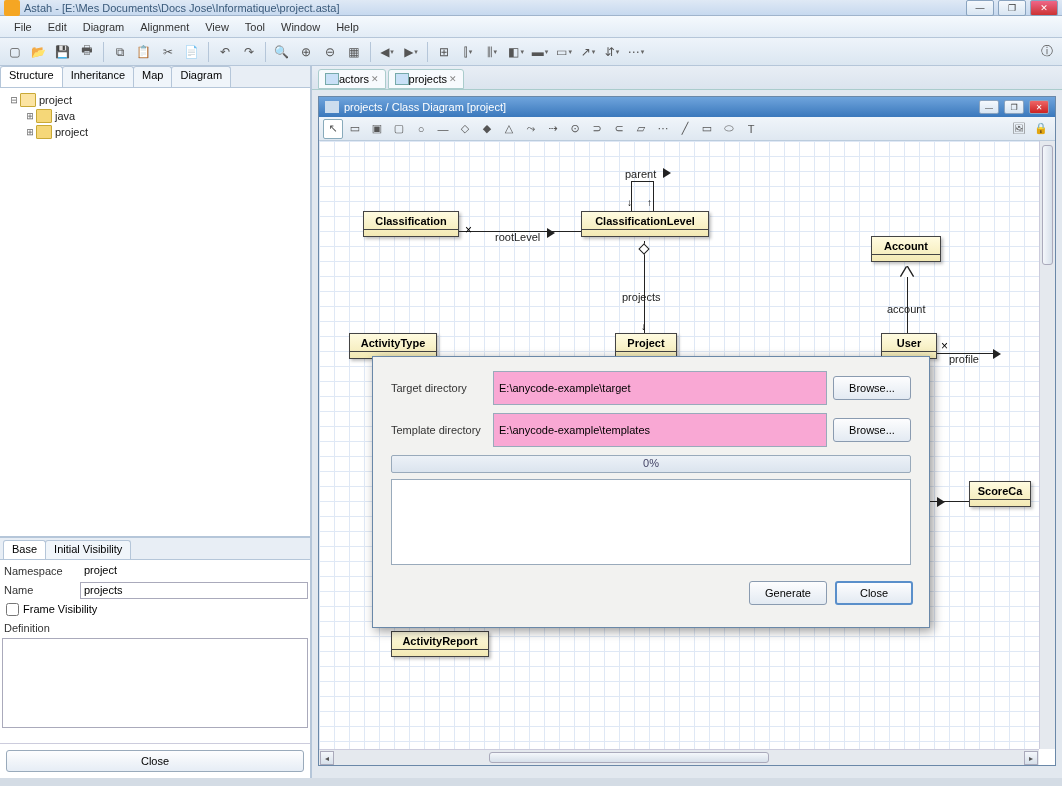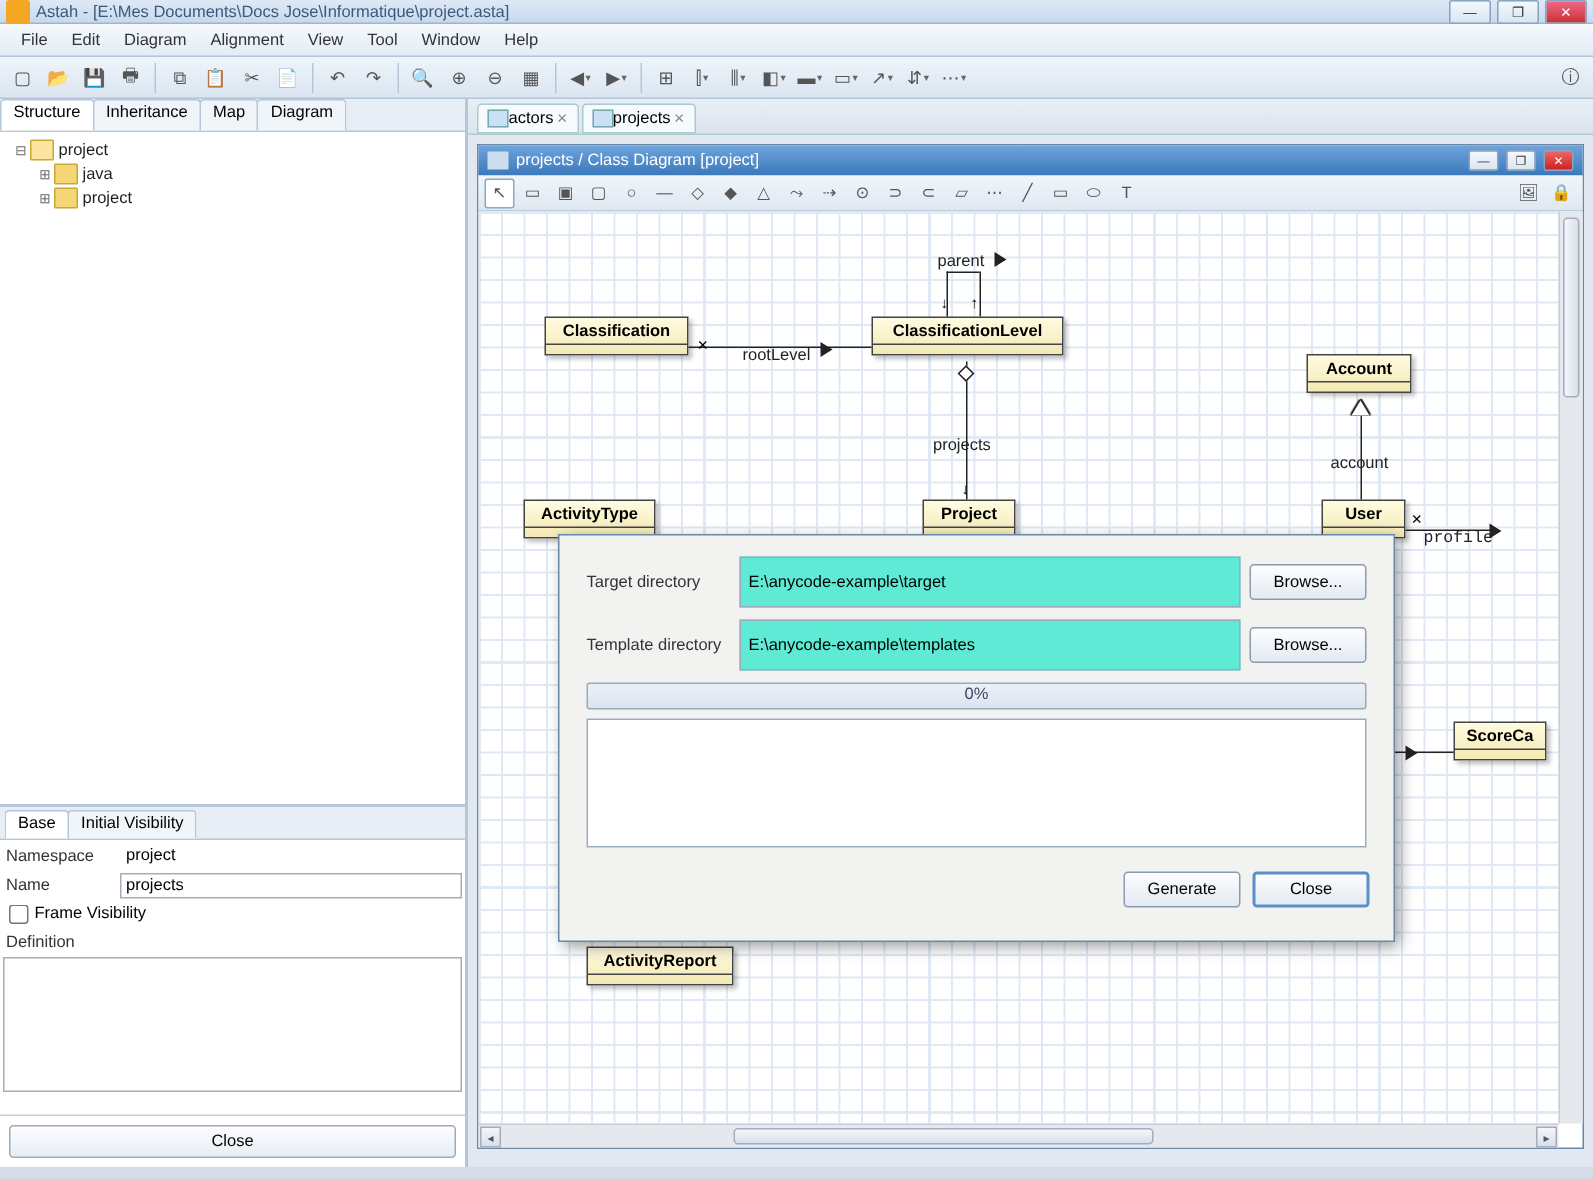--- a/index.html
+++ b/index.html
@@ -92,21 +92,21 @@
 .sbtn { position:absolute; width:14px; height:14px; background:linear-gradient(#f4f7fb,#d7e0ea); border:1px solid #aab; display:flex;align-items:center;justify-content:center; font-size:8px;color:#555;}
 
 
 .modal { position: absolute; left: 372px; top: 356px; width: 558px; height: 272px; border: 1px solid #6a88a8; background: #f2f2f0; box-shadow: 3px 3px 10px rgba(0,0,0,.4); }
 .modal-title { height: 22px; background: linear-gradient(#e9eef5,#d2ddea); display:flex; align-items:center; padding: 0 6px; color:#333; }
 .modal-title .t { flex:1; }
 .modal-title .xbtn { width: 40px; height: 18px; background: linear-gradient(#e55,#b22); border:1px solid #822; border-radius:3px; color:#fff; display:flex;align-items:center;justify-content:center; font-weight:bold; cursor:pointer; box-shadow: 0 0 2px rgba(255,120,120,.9);}
 .modal-body { padding: 14px 18px 8px; }
 .mrow { display:flex; align-items:center; margin-bottom: 8px; gap: 6px; }
 .mrow label { width: 96px; color:#333; }
-.mrow input[type=text] { flex:1; height:22px; border:1px solid #9ab; padding:16px 5px; background:#5eead4; }
+.mrow input[type=text] { flex:1; height:22px; border:1px solid #9ab; padding:16px 5px; background:#f9a8d4; }
 .mbtn { width: 78px; height: 24px; border:1px solid #8a9bb0; background: linear-gradient(#fdfdfe,#e3eaf2); border-radius:3px; cursor:pointer; }
 .mbtn.primary { border:2px solid #5a8fca; }
 .progress { height: 18px; border:1px solid #9ab; background: linear-gradient(#ecf1f7,#dbe4ee); border-radius:2px; position:relative; margin-top: 4px;}
 .progress .pct { position:absolute; left:50%; top:1px; transform:translateX(-50%); color:#446; font-size:11px;}
 .log { height: 86px; border:1px solid #9ab; background:#fff; margin-top:6px;}
 .modal-foot { display:flex; justify-content:flex-end; gap:8px; padding: 8px 16px 12px;}
 </style>
 </head>
 <body>
 
@@ -301,21 +301,21 @@
           <div class="line" style="left:325px; top:100px; width:1px; height:92px;"></div>
           <div class="diamond" style="left:321px; top:104px;"></div>
           <span class="assoc-label" style="left:303px; top:150px;">projects</span>
           <span style="position:absolute;left:322px;top:180px;font-size:10px;">↓</span>
 
           <div class="line" style="left:588px; top:125px; width:1px; height:67px;"></div>
           <div class="tri hollow" style="left:582px; top:126px;"></div>
           <span class="assoc-label" style="left:568px; top:162px;">account</span>
 
           <div class="line" style="left:618px; top:212px; width:60px; height:1px;"></div>
-          <span class="assoc-label" style="left:630px; top:212px;font-family:Liberation Mono, monospace;">profile</span>
+          <span class="assoc-label" style="left:630px; top:212px;">profile</span>
           <div class="play" style="left:674px; top:208px;"></div>
           <span style="position:absolute;left:622px;top:198px;font-size:12px;">×</span>
 
           <div class="line" style="left:600px; top:360px; width:50px; height:1px;"></div>
           <div class="play" style="left:618px; top:356px;"></div>
         </div>
       </div>
 
       <div class="vscroll">
         <div class="vthumb"></div>

